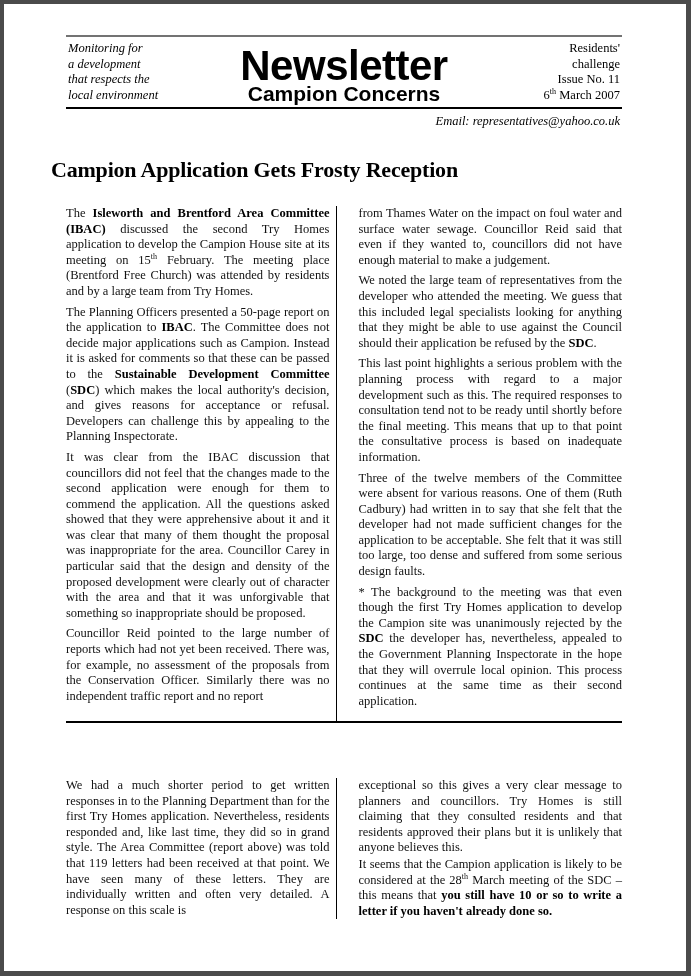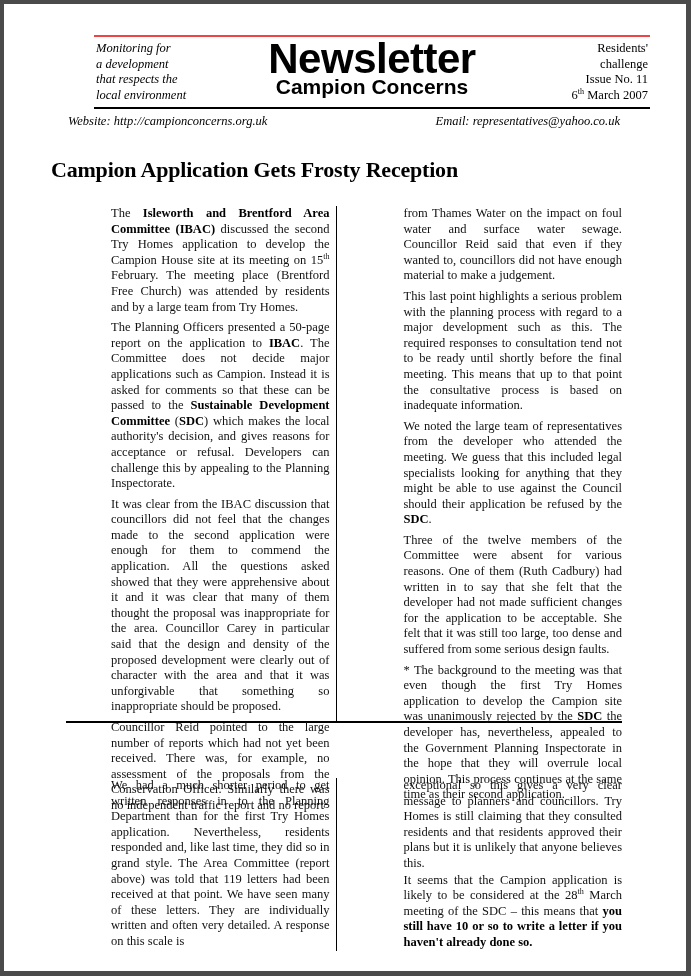--- a/index.html
+++ b/index.html
@@ -9,36 +9,35 @@
     position: relative;
     overflow: hidden;
   }
   .page {
     position: absolute; left: 4px; top: 4px;
     width: 682px; height: 967px;
     background: #ffffff;
   }
   .masthead {
     position: absolute; left: 62px; top: 31px; width: 556px;
-    border-top: 2px solid #ef4444; border-bottom: 2px solid #000;
+    border-top: 2px solid #737373; border-bottom: 2px solid #000;
     height: 70px;
-    margin-left: 28px;
   }
   .mast-left {
     position: absolute; left: 2px; top: 4px;
     font-family: "Liberation Serif", serif; font-style: italic;
     font-size: 12.5px; line-height: 15.5px; color: #000;
   }
   .mast-right {
     position: absolute; right: 2px; top: 4px; text-align: right;
     font-family: "Liberation Serif", serif; 
     font-size: 12.5px; line-height: 15.5px; color: #000;
   }
   .mast-title {
-    position: absolute; left: 0; right: 0; top: 2px; text-align: center;
+    position: absolute; left: 0; right: 0; top: 9px; text-align: center;
     font-family: "Liberation Sans", sans-serif; font-weight: bold; color: #000;
   }
   .mast-title .big { font-size: 42px; line-height: 40px; letter-spacing: -0.5px; display:block; }
   .mast-title .sub { font-size: 21px; line-height: 20px; display:block; margin-top: -2px; }
   .contact {
     position: absolute; left: 64px; top: 110px; width: 552px;
     font-family: "Liberation Serif", serif; font-style: italic;
     font-size: 12.5px; color: #000;
   }
   .contact .email { position: absolute; right: 0; top: 0; }
@@ -49,21 +48,21 @@
     font-size: 22px; color: #000; letter-spacing: -0.2px;
     white-space: nowrap;
   }
   .cols {
     position: absolute; left: 62px; width: 556px;
     display: flex;
     font-family: "Liberation Serif", serif; font-size: 12.5px;
     line-height: 15.6px; color: #111;
     text-align: justify;
   }
-  .col { width: 272px; margin-left: 45px; }
+  .col { width: 272px; }
   .col.left { padding-right: 6px; border-right: 1px solid #000; }
   .col.right { padding-left: 22px; }
   .col p { margin: 0 0 5px 0; }
   .col p.tight { margin-bottom: 0; }
   .art1 { border-bottom: 2px solid #000; }
   b { font-weight: bold; color: #000; }
 </style>
 </head>
 <body>
 
@@ -82,37 +81,36 @@
     </div>
     <div class="mast-right">
       <div>Residents'</div>
       <div>challenge</div>
       <div>Issue No. 11</div>
       <div><span>6</span><sup>th</sup><span> March 2007</span></div>
     </div>
   </div>
 
   <div class="contact">
-    <span>Website: http://campionconcerns.org.uk</span>
     <span class="email">Email: representatives@yahoo.co.uk</span>
   </div>
 
   <div class="headline" style="top:153px;">Campion Application Gets Frosty Reception</div>
 
   <div class="cols art1" style="top:202px; height:515px;">
     <div class="col left">
       <p><span>The </span><b>Isleworth and Brentford Area Committee (IBAC)</b><span> discussed the second Try Homes application to develop the Campion House site at its meeting on 15</span><sup>th</sup><span> February. The meeting place (Brentford Free Church) was attended by residents and by a large team from Try Homes.</span></p>
       <p><span>The Planning Officers presented a 50-page report on the application to </span><b>IBAC</b><span>. The Committee does not decide major applications such as Campion. Instead it is asked for comments so that these can be passed to the </span><b>Sustainable Development Committee</b><span> (</span><b>SDC</b><span>) which makes the local authority's decision, and gives reasons for acceptance or refusal. Developers can challenge this by appealing to the Planning Inspectorate.</span></p>
       <p>It was clear from the IBAC discussion that councillors did not feel that the changes made to the second application were enough for them to commend the application. All the questions asked showed that they were apprehensive about it and it was clear that many of them thought the proposal was inappropriate for the area. Councillor Carey in particular said that the design and density of the proposed development were clearly out of character with the area and that it was unforgivable that something so inappropriate should be proposed.</p>
       <p class="tight">Councillor Reid pointed to the large number of reports which had not yet been received. There was, for example, no assessment of the proposals from the Conservation Officer. Similarly there was no independent traffic report and no report</p>
     </div>
     <div class="col right">
       <p>from Thames Water on the impact on foul water and surface water sewage. Councillor Reid said that even if they wanted to, councillors did not have enough material to make a judgement.</p>
+      <p><span>We noted the large team of representatives from the developer who attended the meeting. We guess that this included legal specialists looking for anything that they might be able to use against the Council should their application be refused by the </span><b>SDC</b><span>.</span></p>
       <p>This last point highlights a serious problem with the planning process with regard to a major development such as this. The required responses to consultation tend not to be ready until shortly before the final meeting. This means that up to that point the consultative process is based on inadequate information.</p>
-      <p><span>We noted the large team of representatives from the developer who attended the meeting. We guess that this included legal specialists looking for anything that they might be able to use against the Council should their application be refused by the </span><b>SDC</b><span>.</span></p>
       <p>Three of the twelve members of the Committee were absent for various reasons. One of them (Ruth Cadbury) had written in to say that she felt that the developer had not made sufficient changes for the application to be acceptable. She felt that it was still too large, too dense and suffered from some serious design faults.</p>
       <p class="tight"><span>* The background to the meeting was that even though the first Try Homes application to develop the Campion site was unanimously rejected by the </span><b>SDC</b><span> the developer has, nevertheless, appealed to the Government Planning Inspectorate in the hope that they will overrule local opinion. This process continues at the same time as their second application.</span></p>
     </div>
   </div>
 
 
   <div class="cols" style="top:774px;">
     <div class="col left">
       <p class="tight">We had a much shorter period to get written responses in to the Planning Department than for the first Try Homes application. Nevertheless, residents responded and, like last time, they did so in grand style. The Area Committee (report above) was told that 119 letters had been received at that point. We have seen many of these letters. They are individually written and often very detailed. A response on this scale is</p>
     </div>

